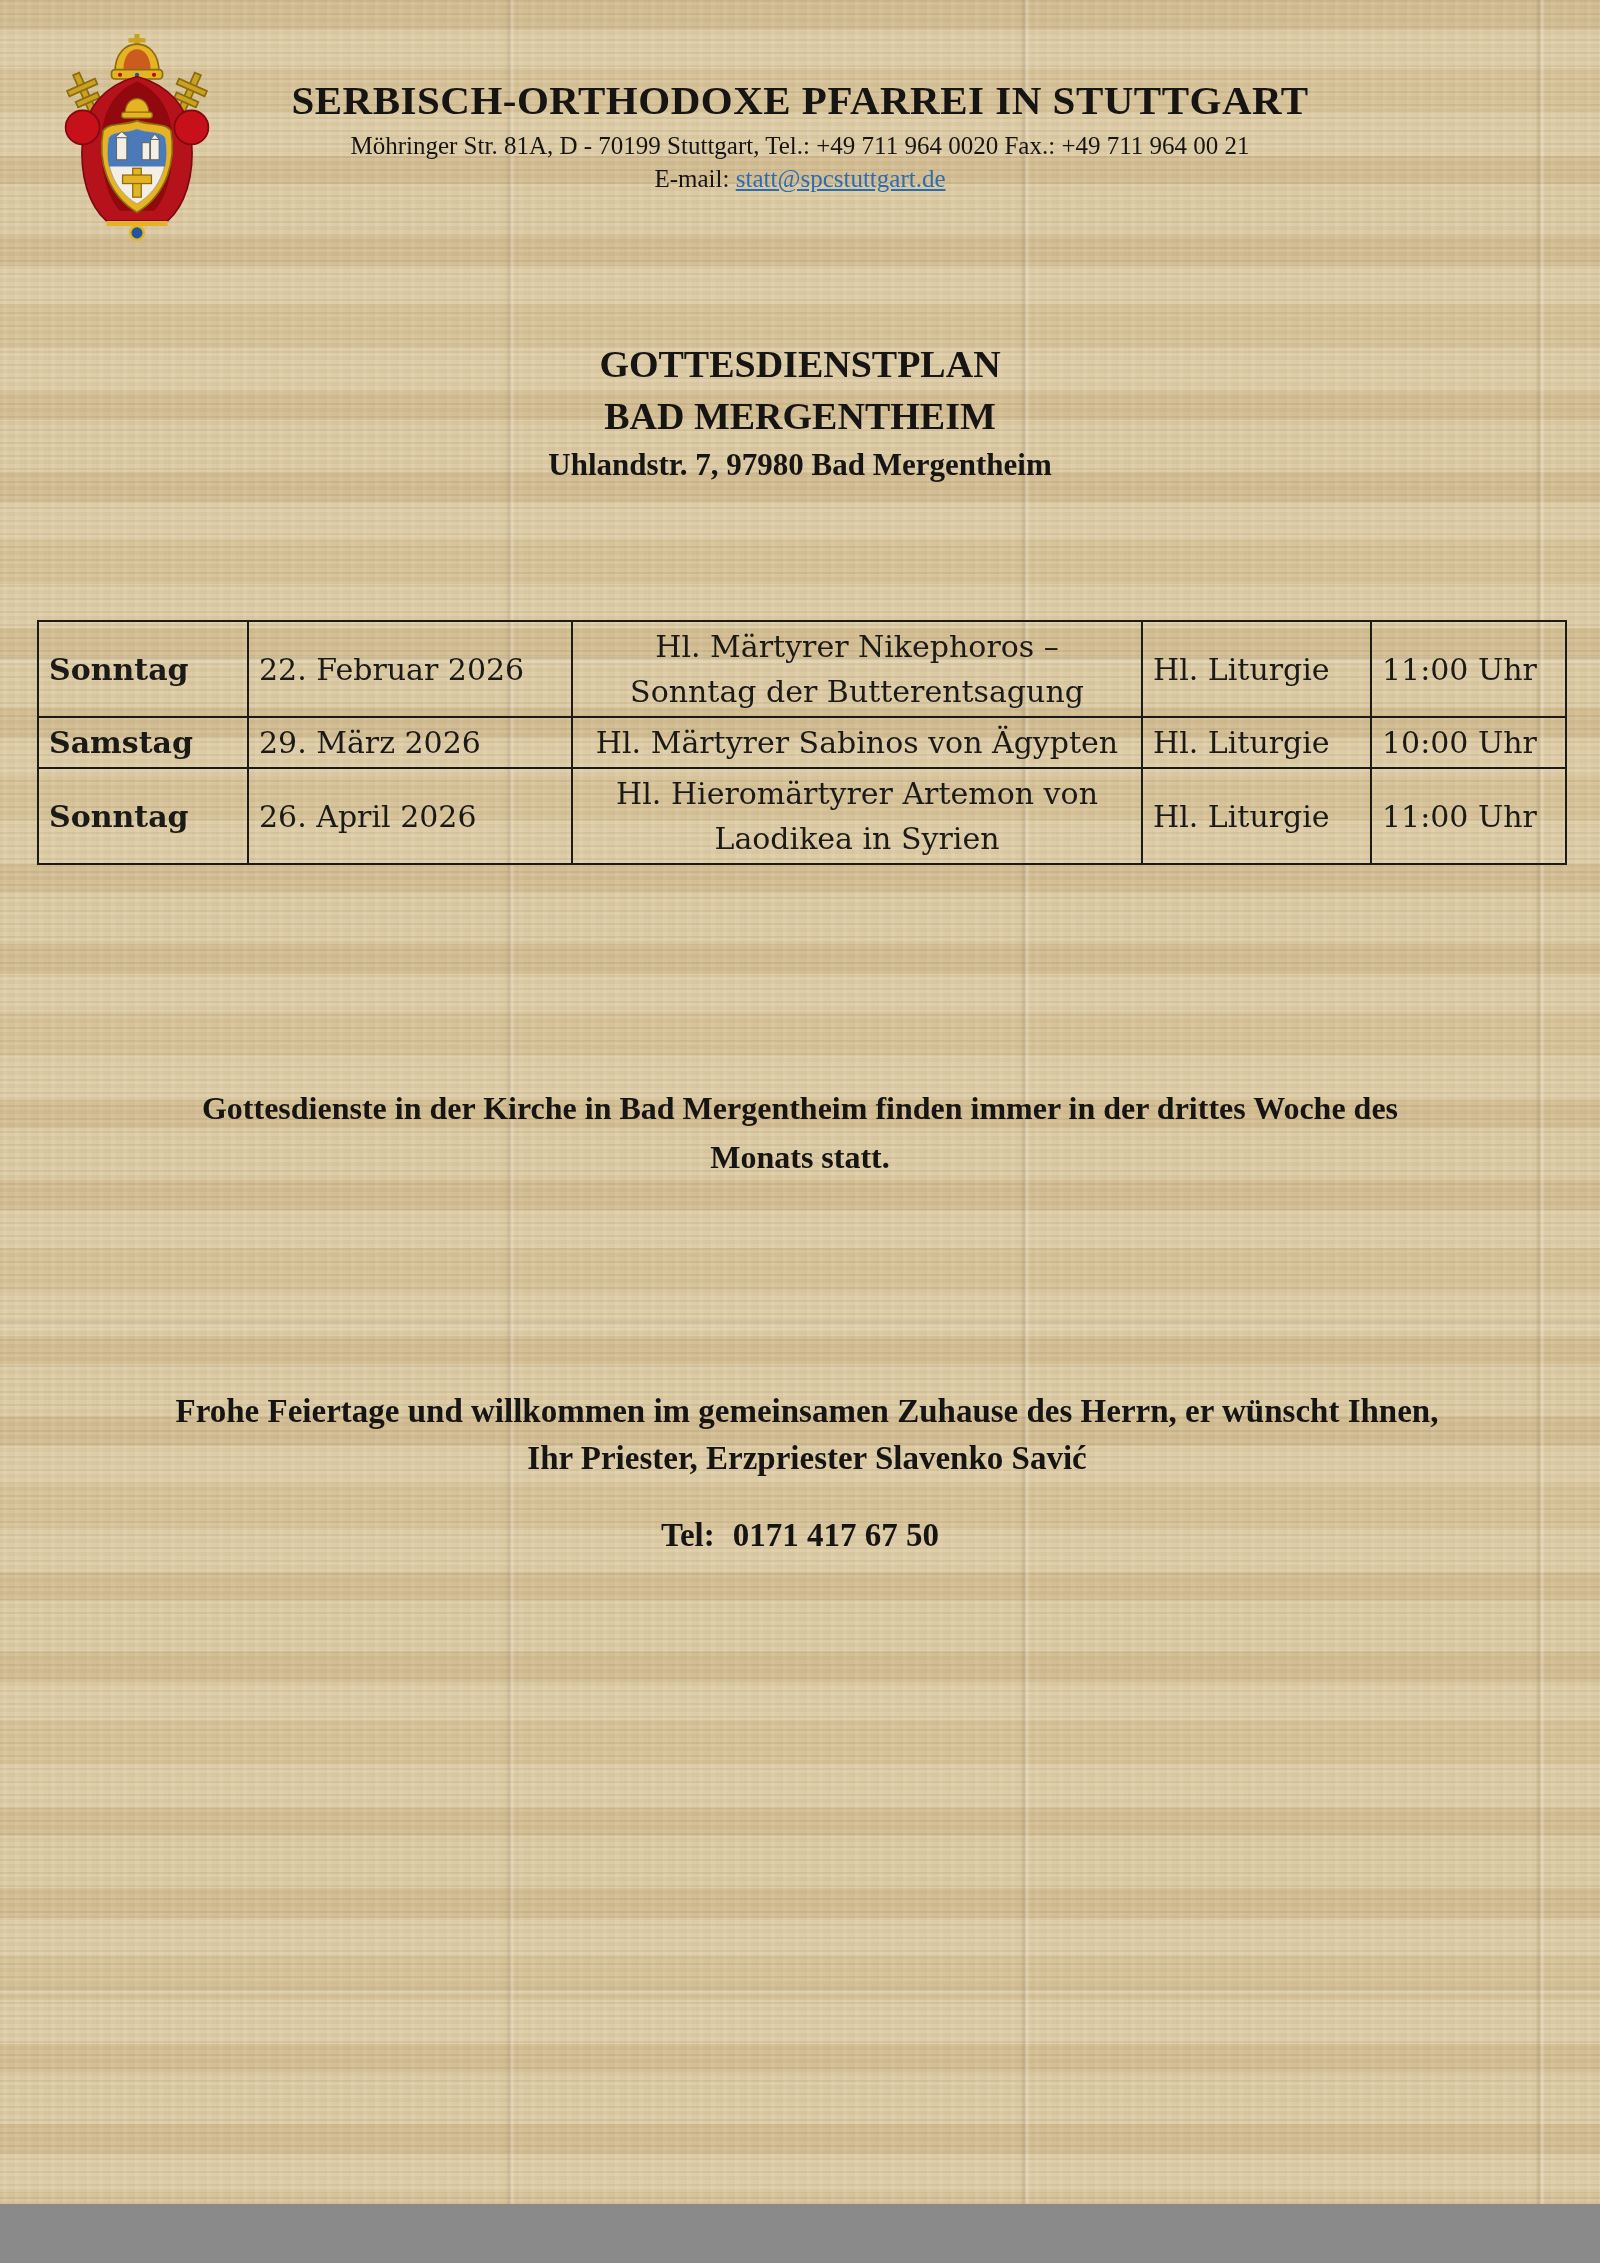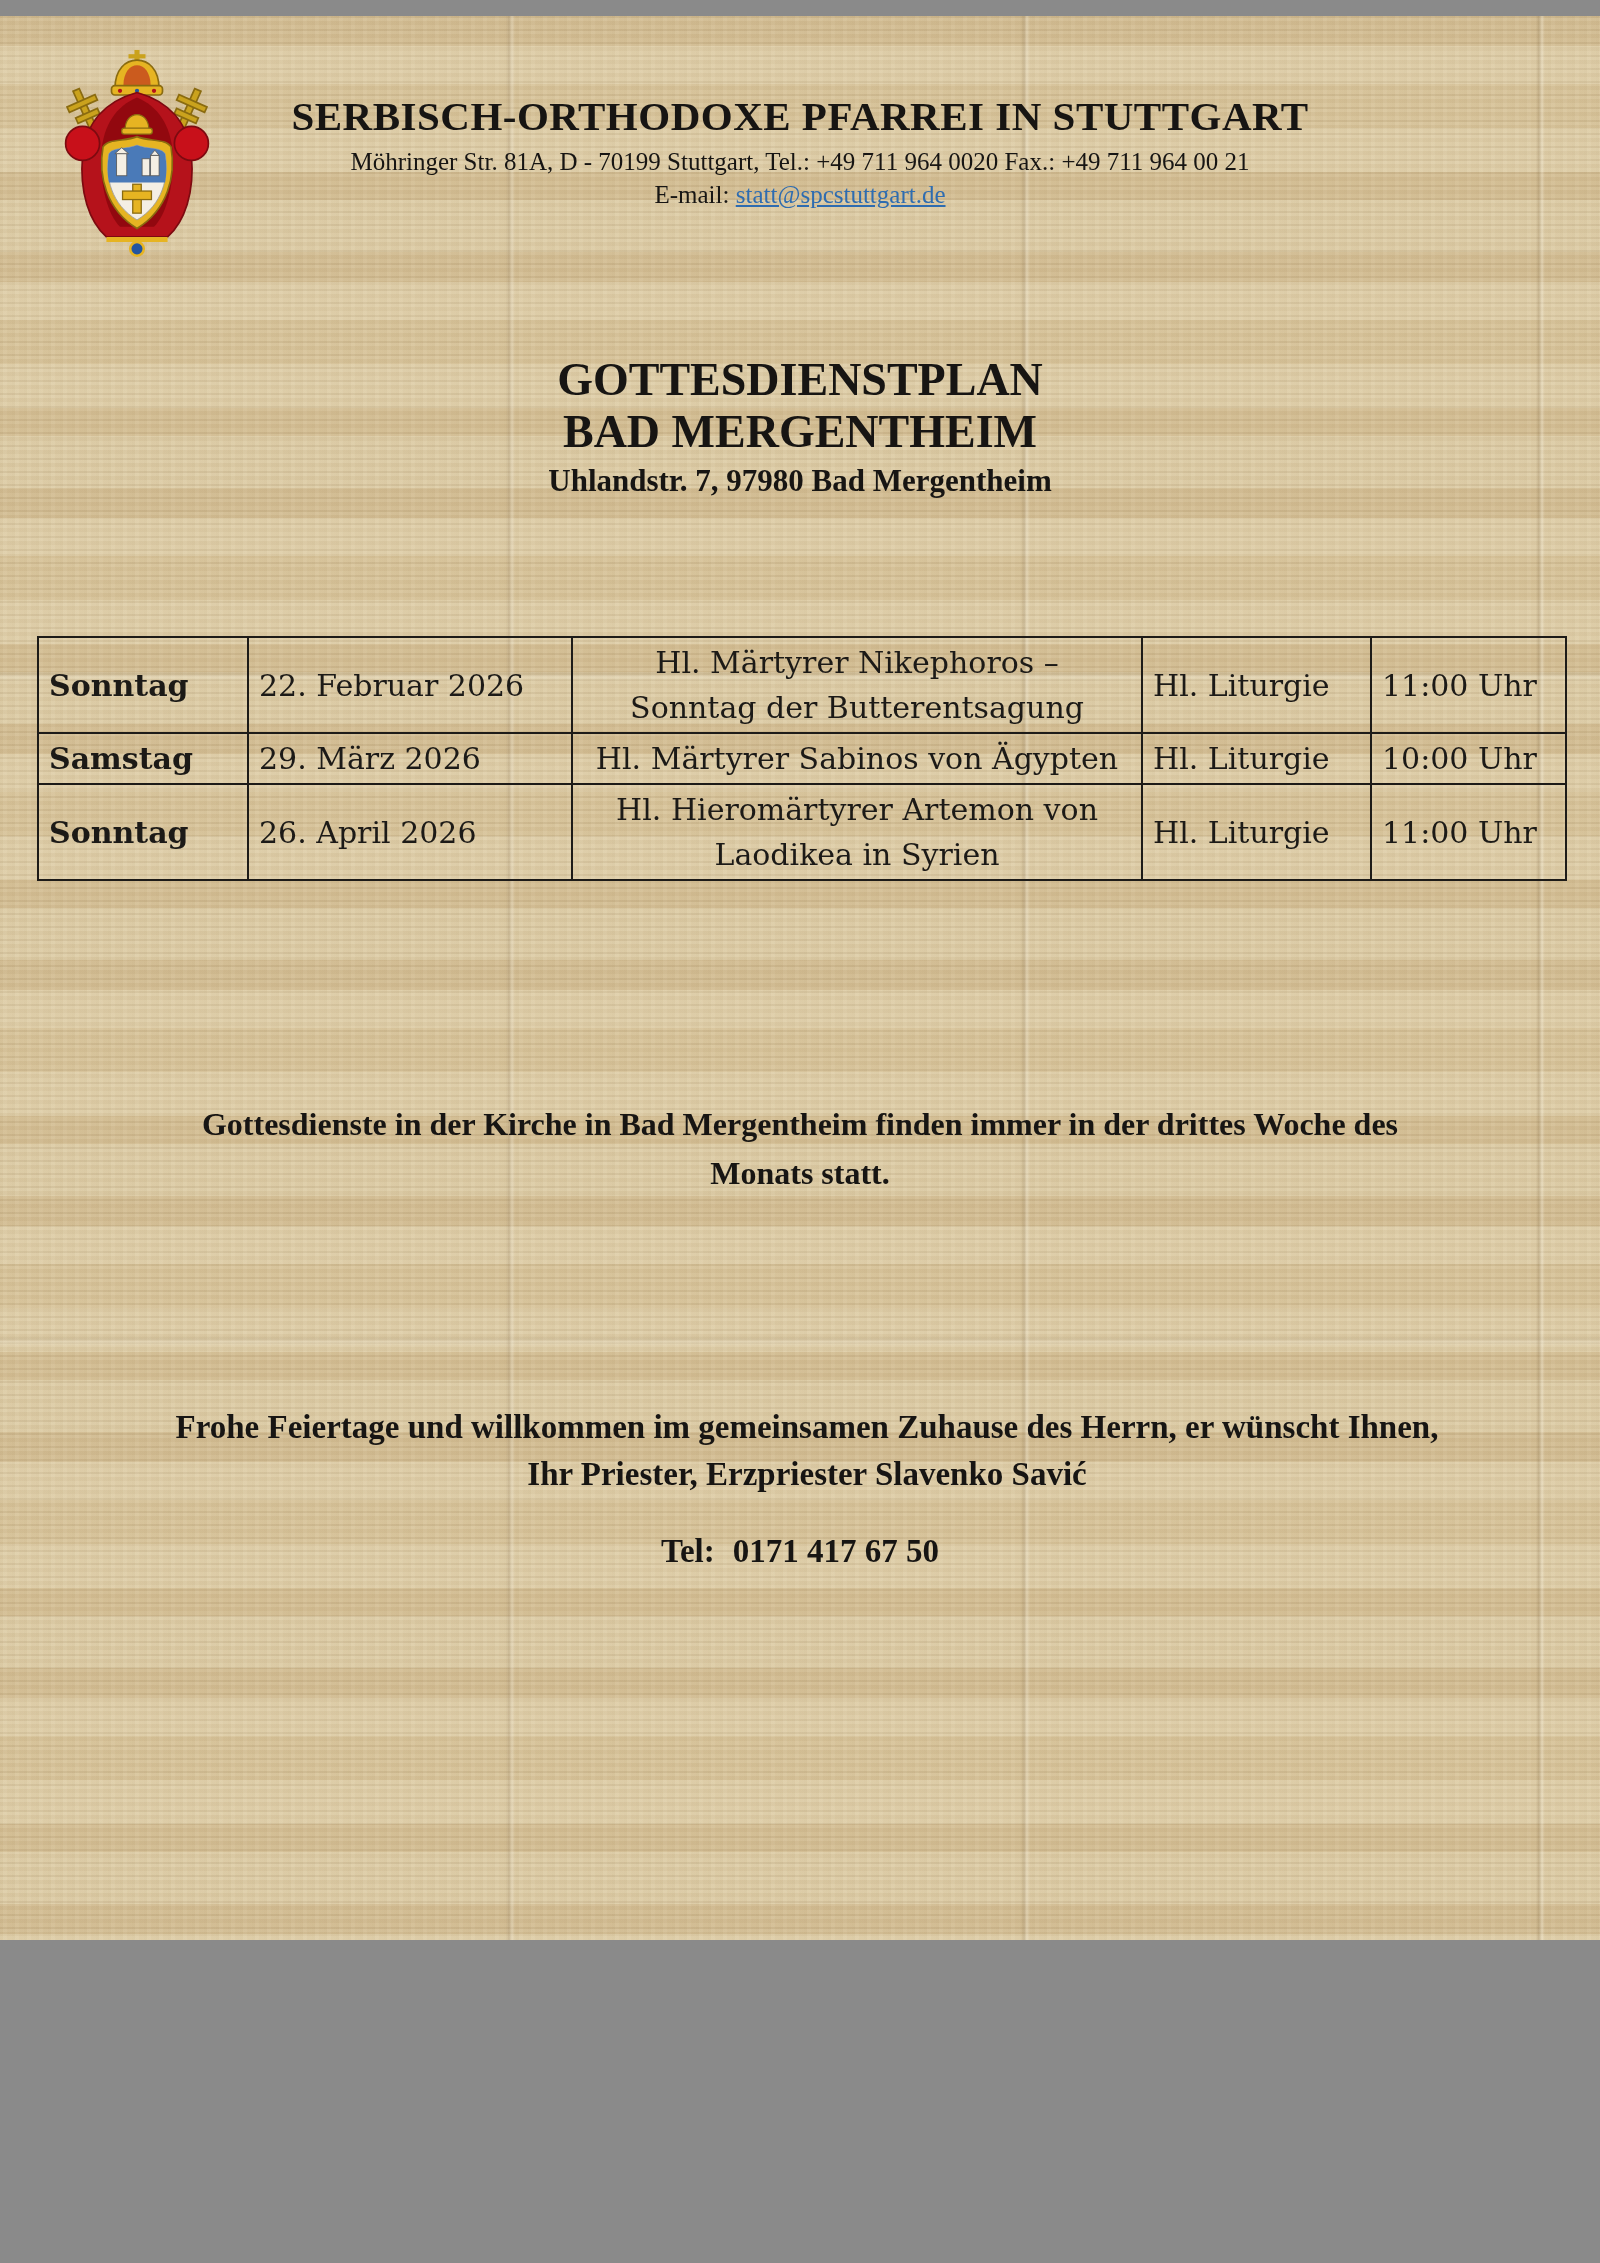--- a/index.html
+++ b/index.html
@@ -1,22 +1,22 @@
 <!DOCTYPE html>
 <html><head>
 <meta charset="utf-8">
 <style>
   html, body { margin: 0; padding: 0; }
   body { background: #8a8a8a; }
 
   .page {
     position: relative;
     width: 1600px;
-    height: 1924px;
-    margin: 16px auto;
+    height: 2204px;
+    margin: 0 auto;
     overflow: hidden;
     color: #171513;
     font-family: "Liberation Serif", serif;
     background-color: #d9c79f;
     background-image:
       
       repeating-linear-gradient(90deg,
         rgba(110,85,50,0) 0px, rgba(110,85,50,0) 506px,
         rgba(110,85,50,0.20) 509px, rgba(255,252,240,0.28) 512px,
         rgba(110,85,50,0) 515px),
@@ -87,21 +87,21 @@
   
   .title-block {
     position: absolute;
     left: 0;
     top: 338px;
     width: 100%;
     text-align: center;
   }
   .title-line {
     margin: 0;
-    font-size: 46px;
+    font-size: 38px;
     font-weight: bold;
     line-height: 52px;
   }
   .title-subtitle {
     margin: 2px 0 0 0;
     font-size: 31px;
     font-weight: bold;
     line-height: 42px;
   }
 

